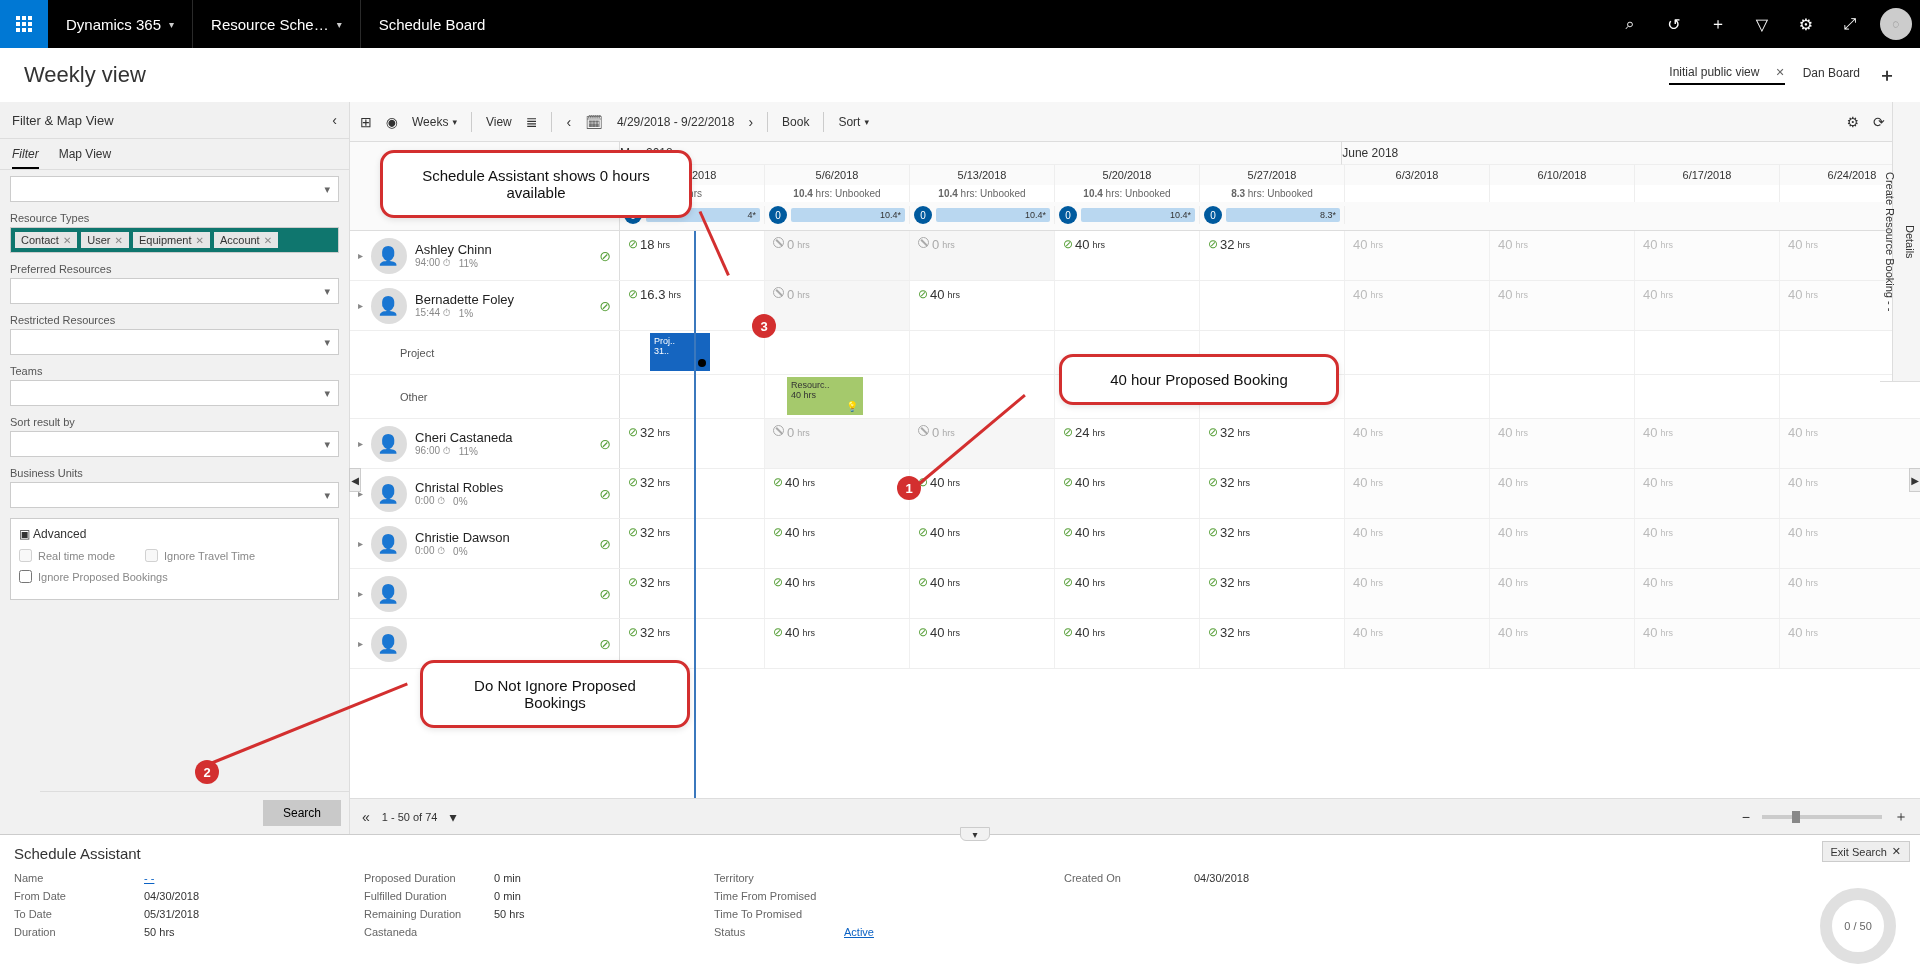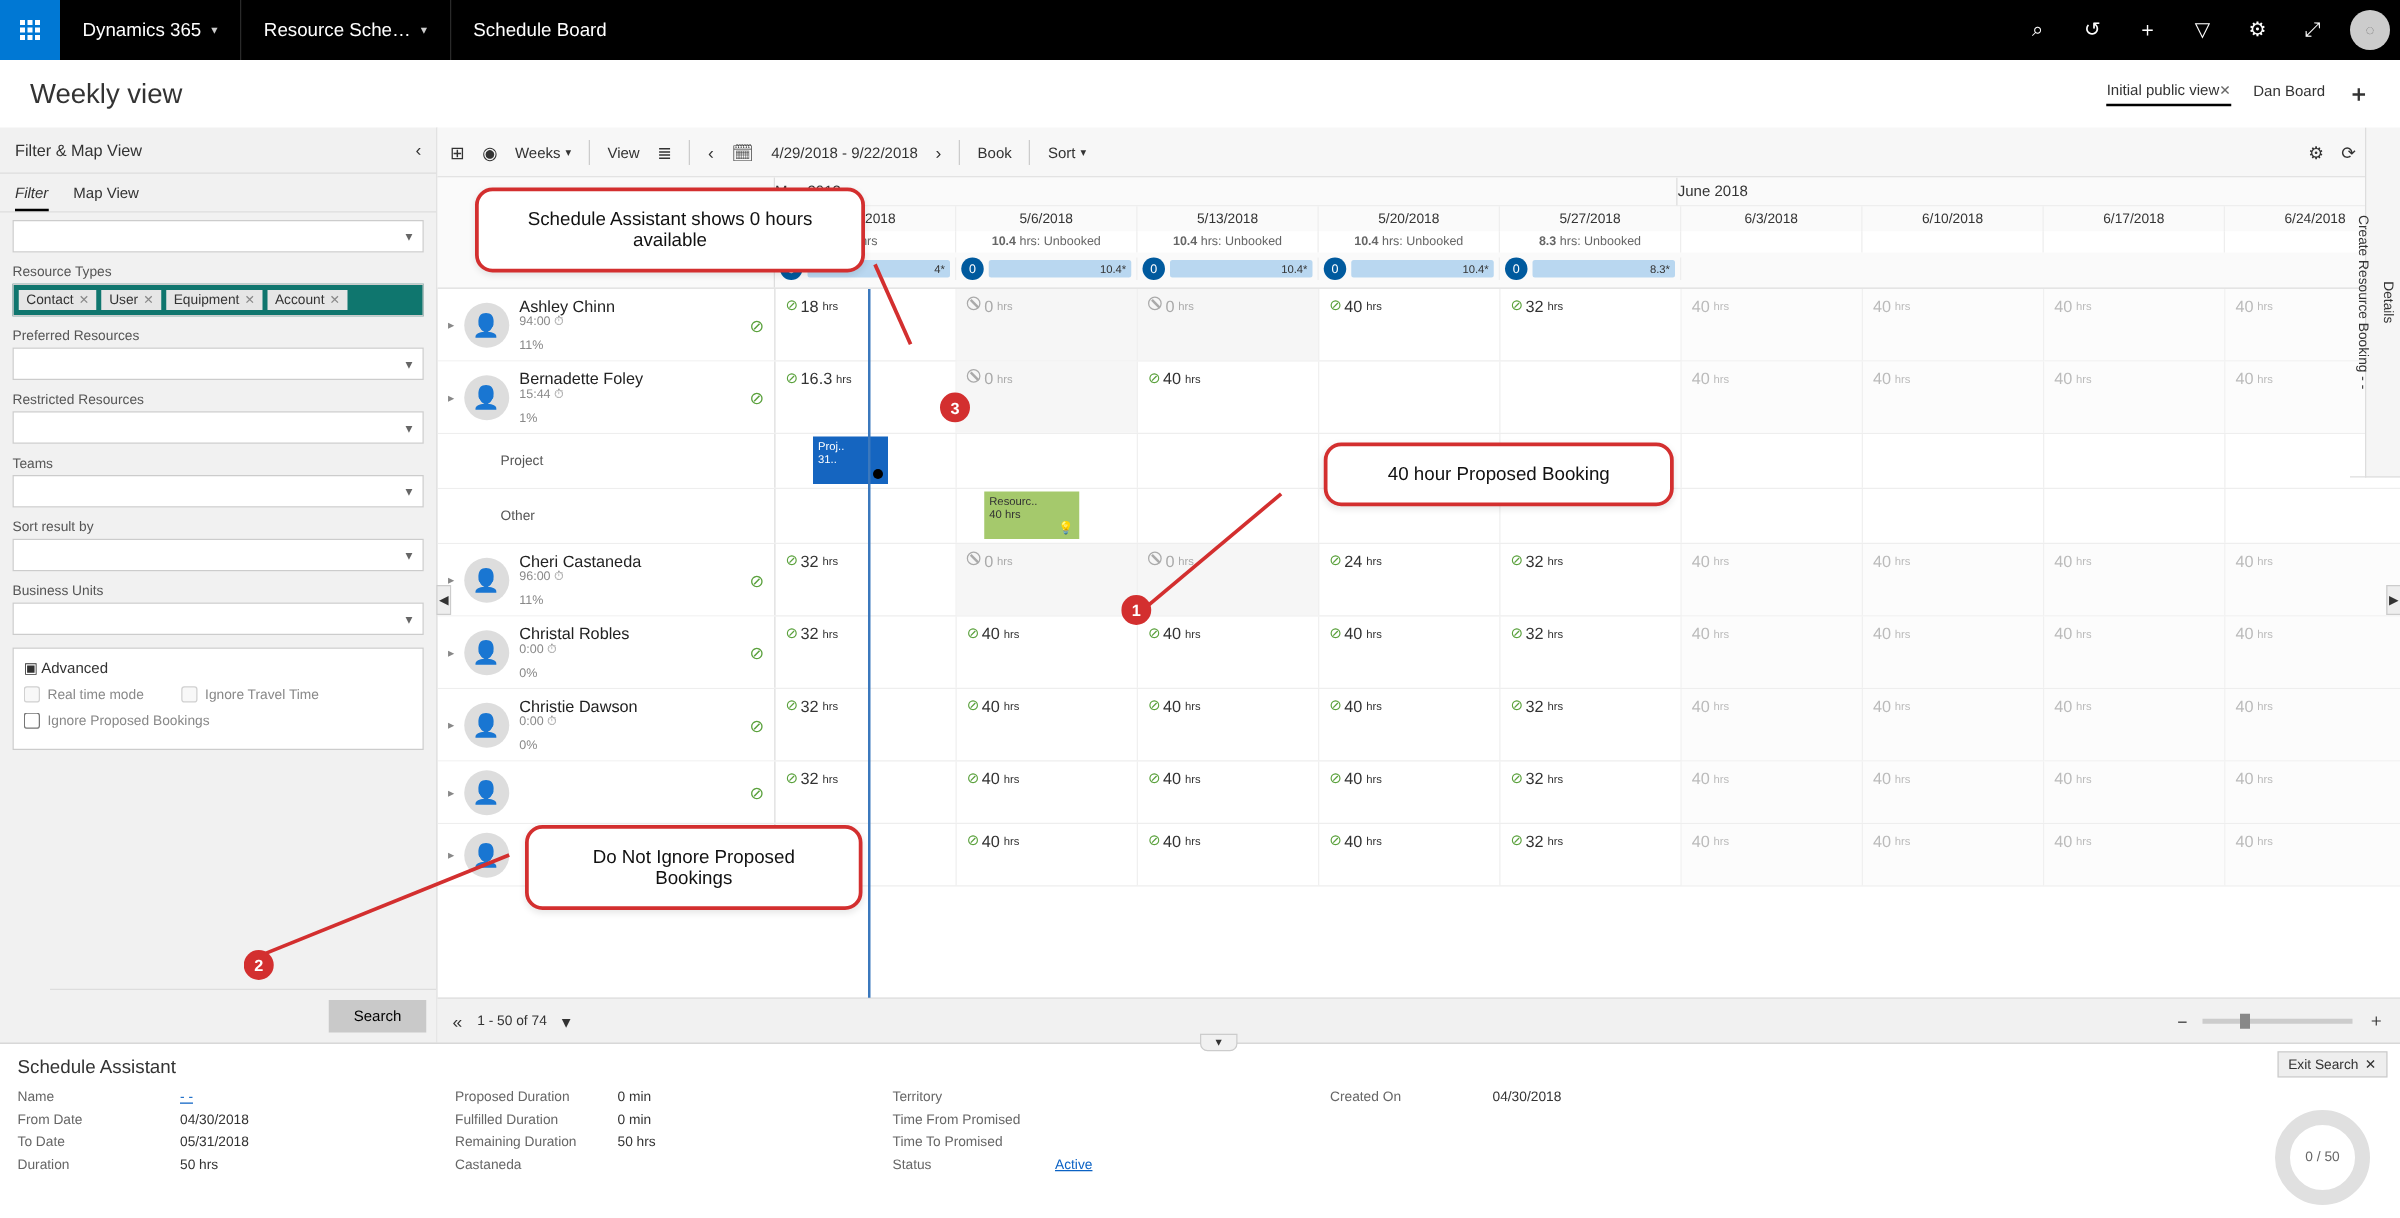--- a/index.html
+++ b/index.html
@@ -15,21 +15,21 @@
   .nav-item .chev { font-size: 10px; color: #ccc; }
   .nav-spacer { flex: 1; }
   .nav-icon { width: 44px; display: flex; align-items: center; justify-content: center; font-size: 16px; cursor: pointer; }
   .avatar-circle { width: 32px; height: 32px; border-radius: 50%; background: #ccc; display: flex; align-items: center; justify-content: center; color: #666; margin: 0 8px; }
 
   
   .pagehdr { height: 54px; display: flex; align-items: center; padding: 0 24px; }
   .pagehdr h1 { font-weight: 300; font-size: 22px; color: #333; }
   .hdr-spacer { flex: 1; }
   .tabset { display: flex; align-items: center; gap: 18px; font-size: 12px; }
-  .tab { display: flex; align-items: center; gap: 0; padding-bottom: 4px; cursor: pointer; }
+  .tab { display: flex; align-items: center; gap: 16px; padding-bottom: 4px; cursor: pointer; }
   .tab.sel { border-bottom: 2px solid #000; }
   .tab .x { font-size: 11px; color: #666; }
   .tab-add { font-size: 18px; font-weight: bold; cursor: pointer; }
 
   
   .main { flex: 1; display: flex; position: relative; min-height: 0; }
 
   
   .filter-panel { width: 350px; background: #f1f1f1; border-right: 1px solid #ddd; display: flex; flex-direction: column; position: relative; }
   .filter-hdr { padding: 10px 12px; display: flex; align-items: center; border-bottom: 1px solid #ddd; font-size: 13px; }
@@ -77,21 +77,21 @@
   .bar { flex: 1; height: 14px; background: #b9d7f0; border-radius: 2px; margin-left: 4px; font-size: 9px; text-align: right; padding-right: 4px; line-height: 14px; color: #333; }
 
   
   .grid-body { flex: 1; overflow: auto; position: relative; }
   .row { display: flex; border-bottom: 1px solid #eee; min-height: 50px; }
   .res-cell { width: 270px; border-right: 1px solid #ddd; display: flex; align-items: center; padding: 6px 8px; gap: 8px; flex-shrink: 0; background: #fff; }
   .res-cell.sub { padding-left: 50px; font-size: 11px; color: #555; min-height: 36px; }
   .res-avatar { width: 36px; height: 36px; border-radius: 50%; background: #ddd; display: flex; align-items: center; justify-content: center; color: #999; font-size: 18px; }
   .res-info { flex: 1; }
   .res-name { font-size: 13px; color: #222; }
-  .res-meta { font-size: 10px; color: #888; display: flex; gap: 8px; flex-direction: column; }
+  .res-meta { font-size: 10px; color: #888; display: flex; align-items: center; gap: 8px; }
   .res-check { color: #5aa13c; font-size: 14px; }
   .data-cell { width: 145px; border-right: 1px solid #f0f0f0; padding: 6px 8px; font-size: 11px; display: flex; align-items: flex-start; flex-shrink: 0; position: relative; }
   .data-cell.dim { background: #f6f6f6; color: #aaa; }
   .data-cell.faint { background: #fcfcfc; color: #bbb; }
   .hrs { display: flex; align-items: center; gap: 3px; }
   .hrs .num { font-size: 13px; }
   .hrs .unit { font-size: 9px; }
   .ok-icon { color: #5aa13c; font-size: 12px; margin-right: 2px; }
   .block-icon { width: 11px; height: 11px; border: 1.5px solid #aaa; border-radius: 50%; position: relative; display: inline-block; margin-right: 3px; }
   .block-icon::after { content: ""; position: absolute; left: 1px; top: 4px; width: 9px; height: 1.5px; background: #aaa; transform: rotate(45deg); }

